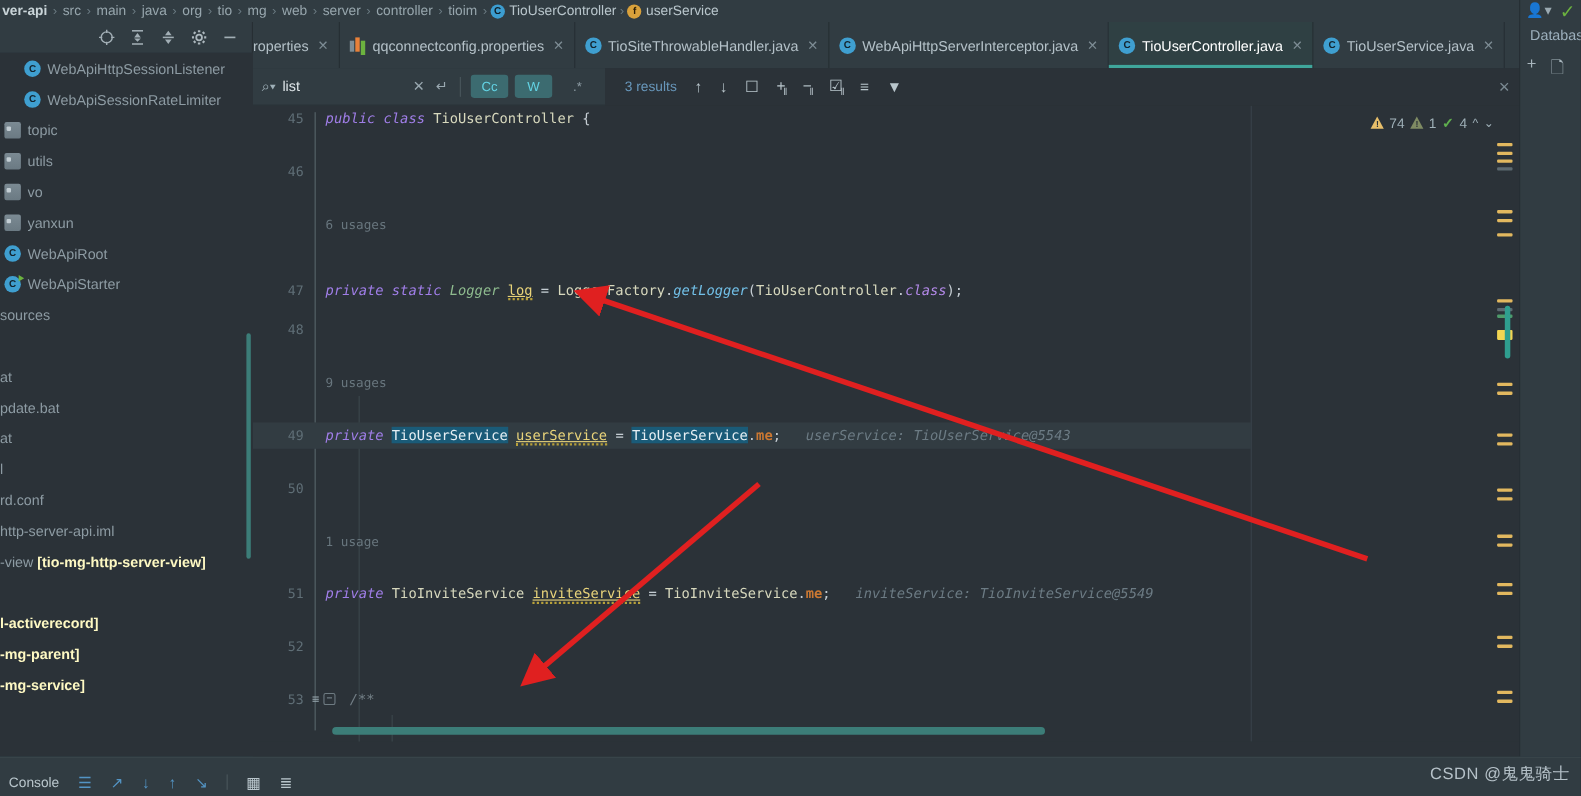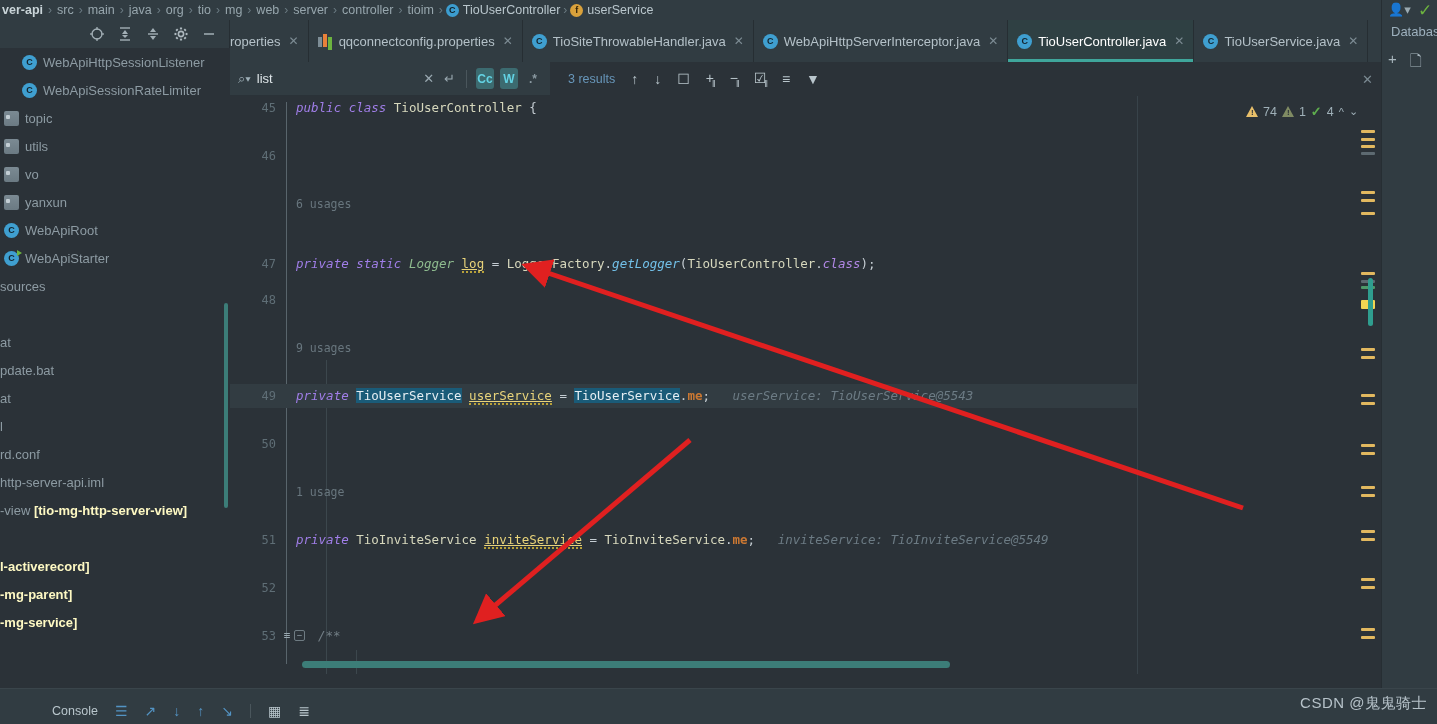--- a/index.html
+++ b/index.html
@@ -158,23 +158,23 @@
     display: flex; align-items: center; gap: 6px;
     padding: 0 8px;
     z-index: 40;
     border-bottom: 1px solid #2a3238;
   }
   .search-panel .mag { color: #9fb0b8; font-size: 13px; }
   .search-input-txt { color: #dfe6e9; font-size: 13px; flex: 1; }
   .sp-btn { color: #9aa9b1; font-size: 13px; cursor: pointer; padding: 0 2px;}
   .sp-divider { width:1px; height:18px; background:#4a565c; margin: 0 3px;}
   .toggle {
-    width: 18px; height: 21px; border-radius: 3px;
+    width: 34px; height: 21px; border-radius: 3px;
     display: inline-flex; align-items:center; justify-content:center;
-    font-size: 12px; font-weight: bold; cursor: pointer;
+    font-size: 12px; font-weight: normal; cursor: pointer;
   }
   .toggle.on { background: #3c6b70; color: #63d3e4; }
   .toggle.off { color: #8a99a1; }
   .search-right {
     position: absolute; left: 550px; top: 62px; width: 831px; height: 34px;
     background: #2b3238;
     display:flex; align-items:center; gap: 16px;
     padding-left: 18px;
     font-size: 12.5px; color: #6897bb;
     z-index: 39;
@@ -278,21 +278,21 @@
   }
   .top-user-ico { position:absolute; left: 1388px; top: 2px; color:#9aa9b1; font-size: 13px;}
   .green-check { position:absolute; left: 1418px; top: 0px; color:#6cb33f; font-size: 17px;}
   .console-bar {
     position: absolute; left: 0; top: 688px; width: 1437px; height: 36px;
     background: #313c42; border-top: 1px solid #3a454b;
   }
   .console-row {
     position:absolute; left: 8px; top: 14px;
     display:flex; align-items:center; gap: 17px;
-    font-size: 12.5px; color: #b9c6cc; margin-left: 44px;
+    font-size: 12.5px; color: #b9c6cc;
   }
   .console-ic { color:#5394c4; font-size: 14px; }
   .vsep { width:1px; height:14px; background:#4a565c; }
   .watermark {
     position:absolute; right: 10px; top: 694px;
     font-size: 15px; color: #b6c2c9; letter-spacing: .5px;
   }
 
   
   .arrows { position:absolute; left:0; top:0; width:1437px; height:724px; pointer-events:none; z-index: 60;}

